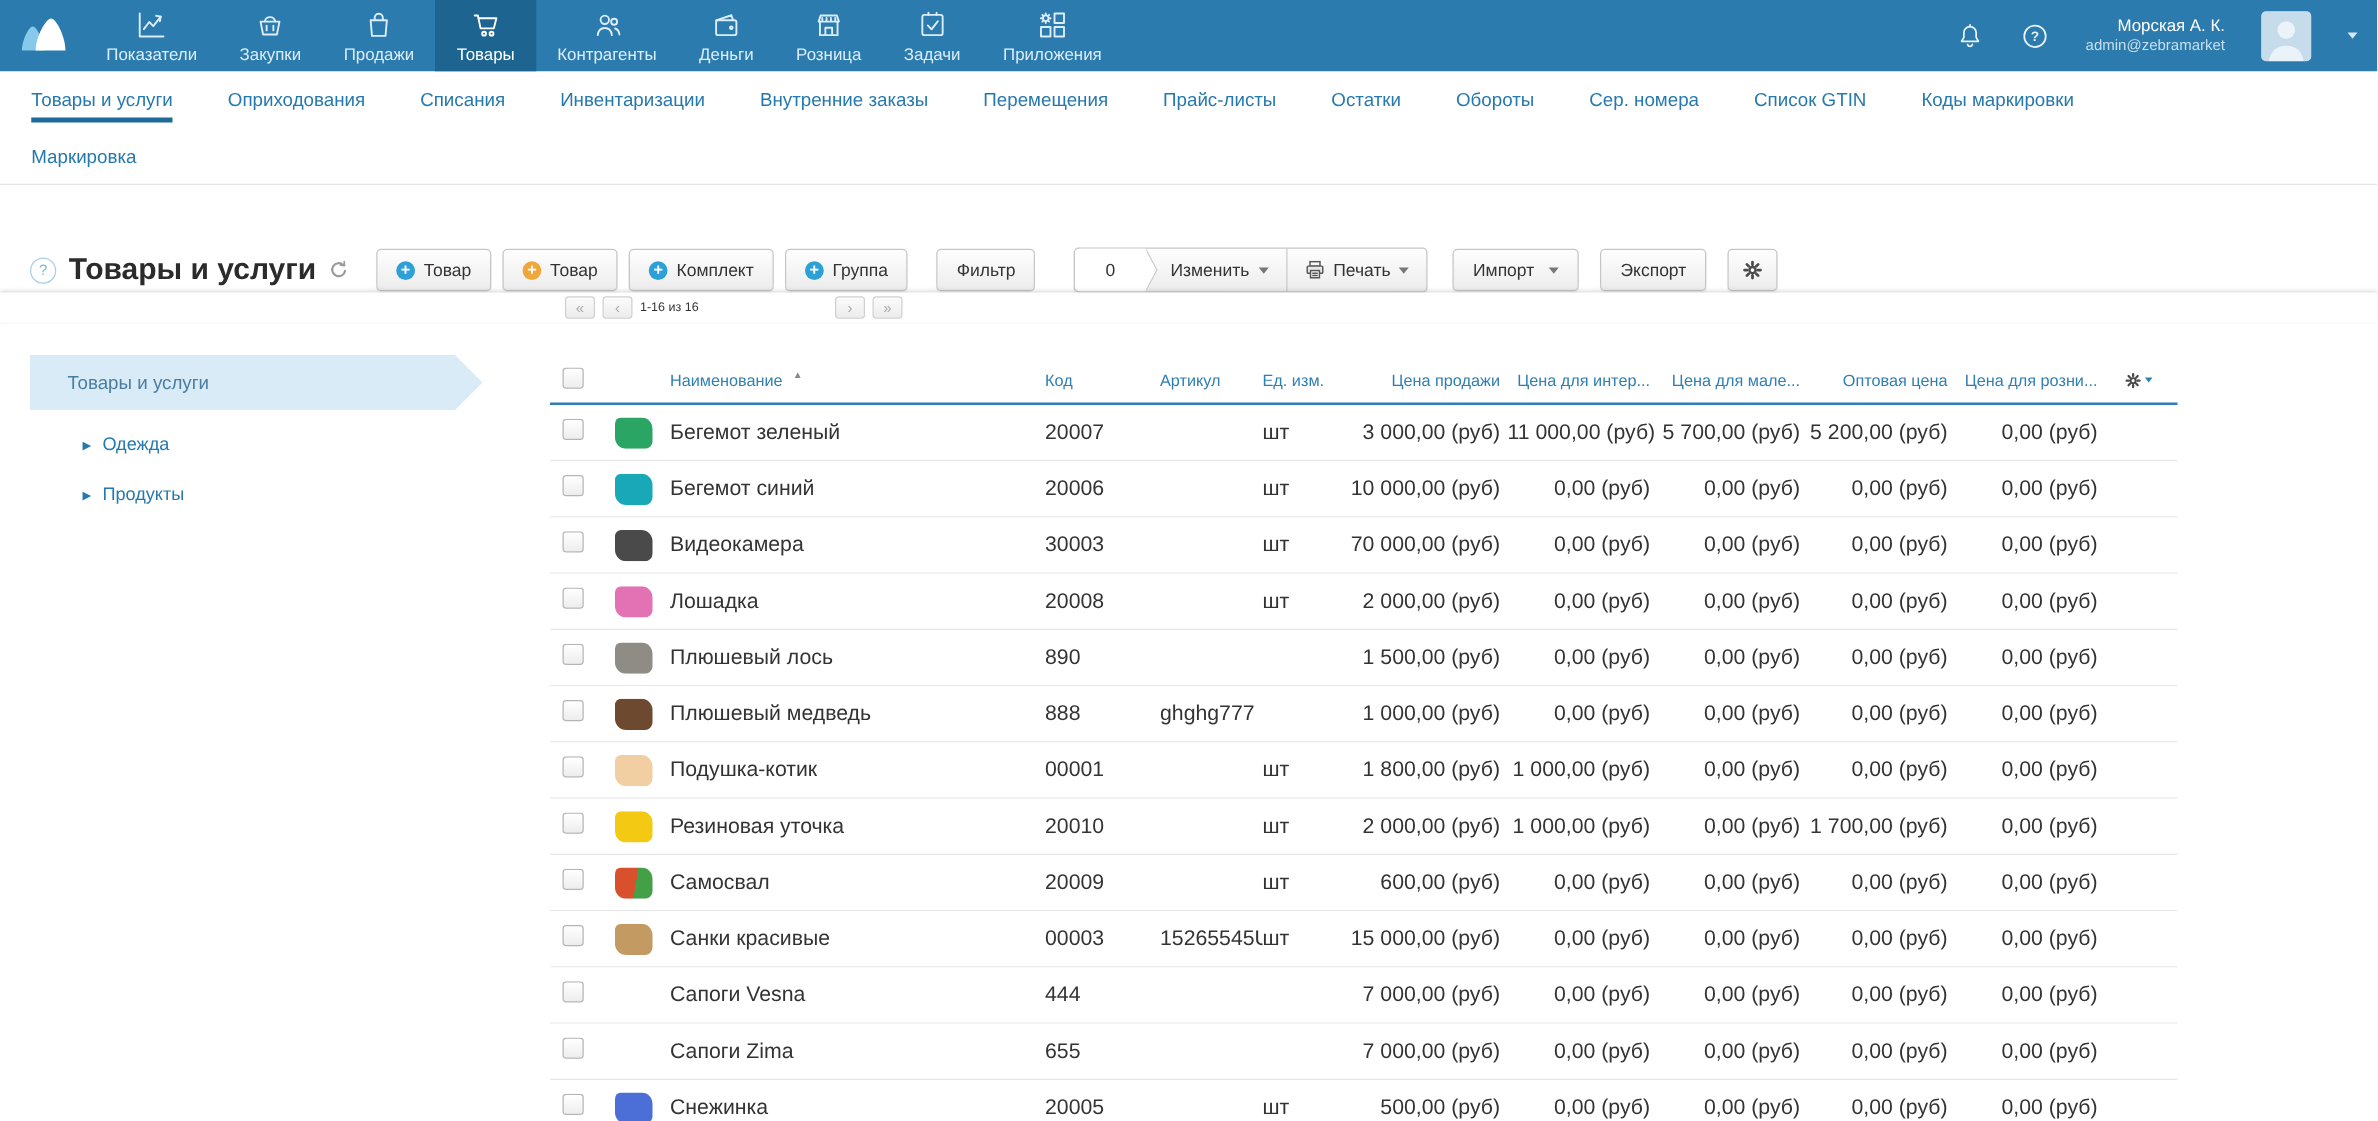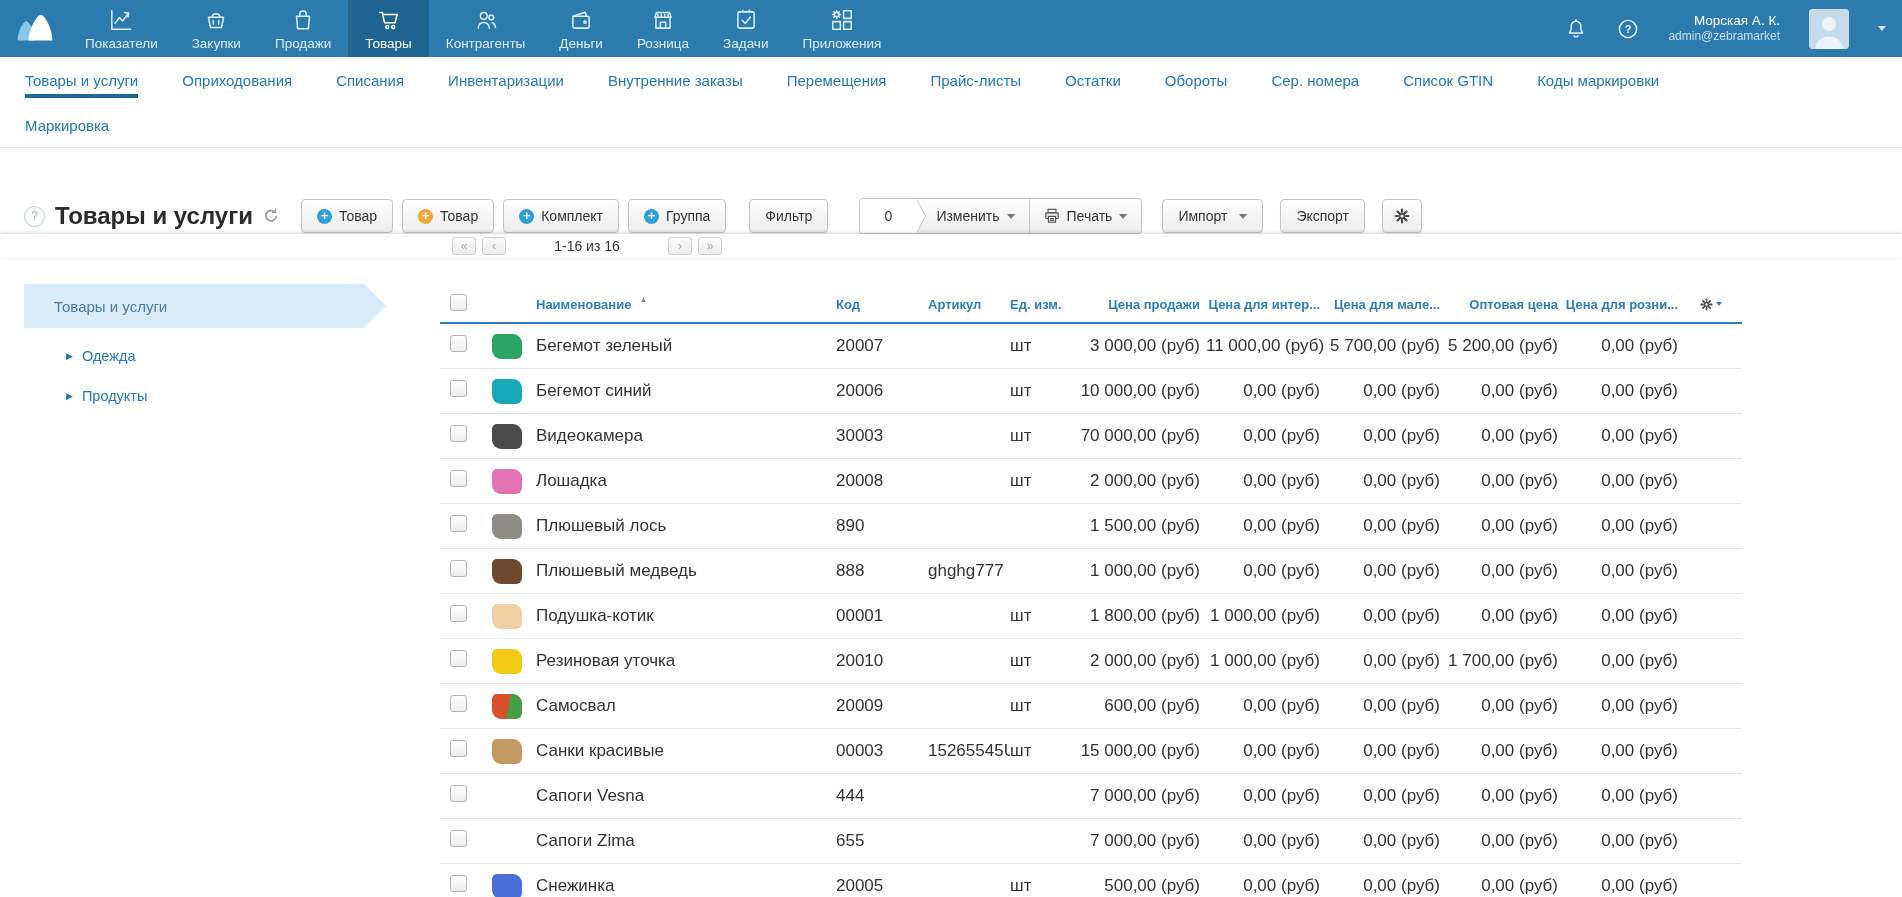--- a/index.html
+++ b/index.html
@@ -68,39 +68,39 @@
   .side-selected{height:44px;background:#d9ebf7;display:flex;align-items:center;padding-left:30px;
                  color:#4a7da0;font-size:15px;cursor:pointer;
                  clip-path:polygon(0 0,calc(100% - 22px) 0,100% 50%,calc(100% - 22px) 100%,0 100%);}
   .tree{padding:20px 0 0 42px;display:flex;flex-direction:column;gap:24px;}
   .tree-item{color:#2679ae;font-size:14.5px;cursor:pointer;display:flex;align-items:center;gap:9px;}
   .tri{font-size:9px;color:#2679ae;}
 
   .table{position:absolute;left:440px;top:28px;width:1302px;
          --cols:38px 58px 300px 92px 82px 68px 128px 120px 120px 118px 120px 40px;}
   .thead{display:grid;grid-template-columns:var(--cols);height:36px;align-items:center;
-         border-bottom:2px solid #2f7fb2;color:#2f7fb2;font-size:13px;font-weight:bold;}
+         border-bottom:2px solid #2f7fb2;color:#2f7fb2;font-size:13px;}
   .trow{display:grid;grid-template-columns:var(--cols);height:44px;align-items:center;
         border-bottom:1px solid #e6e6e6;font-size:17px;color:#333;cursor:pointer;background:#fff;}
   .cell{overflow:hidden;white-space:nowrap;}
   .num{text-align:right;padding-right:6px;}
   .sort{font-size:8px;color:#8a8a8a;position:relative;top:-7px;margin-left:8px;}
   .cb{width:15px;height:15px;border:1px solid #b5b5b5;border-radius:3px;background:linear-gradient(#fff,#ededed);
       margin-left:10px;cursor:pointer;display:inline-block;}
   .thumb{width:30px;height:25px;border-radius:5px 9px 6px 9px;display:block;margin:0 auto;}
   .col-gear{display:flex;align-items:center;justify-content:flex-end;gap:3px;padding-right:2px;cursor:pointer;}
   .col-gear svg{width:13px;height:13px;}
   .caret-sm{width:0;height:0;border-left:3.5px solid transparent;border-right:3.5px solid transparent;border-top:4.5px solid #2f7fb2;}
 
   
   .pagebar{position:absolute;left:0;right:0;bottom:0;height:24px;background:#fff;
            box-shadow:0 -1px 4px rgba(0,0,0,.18);display:flex;align-items:center;padding-left:452px;gap:6px;z-index:5;}
   .pg-btn{width:22px;height:16px;border:1px solid #cfcfcf;border-radius:3px;background:linear-gradient(#fbfbfb,#ececec);
           color:#ababab;font-size:12px;line-height:14px;display:flex;align-items:center;justify-content:center;cursor:pointer;}
-  .pg-label{width:150px;text-align:center;font-size:14px;color:#333;}
+  .pg-label{width:150px;text-align:left;font-size:10px;color:#333;}
 </style>
 </head>
 <body>
 
 <div class="screen">
 
   <div class="app-header">
     <div class="logo">
       <svg viewBox="0 0 48 40" width="44" height="37">
         <path d="M6 33c0-9 6-21 9.5-21S25 24 25 33z" fill="#86c9ea"></path>

